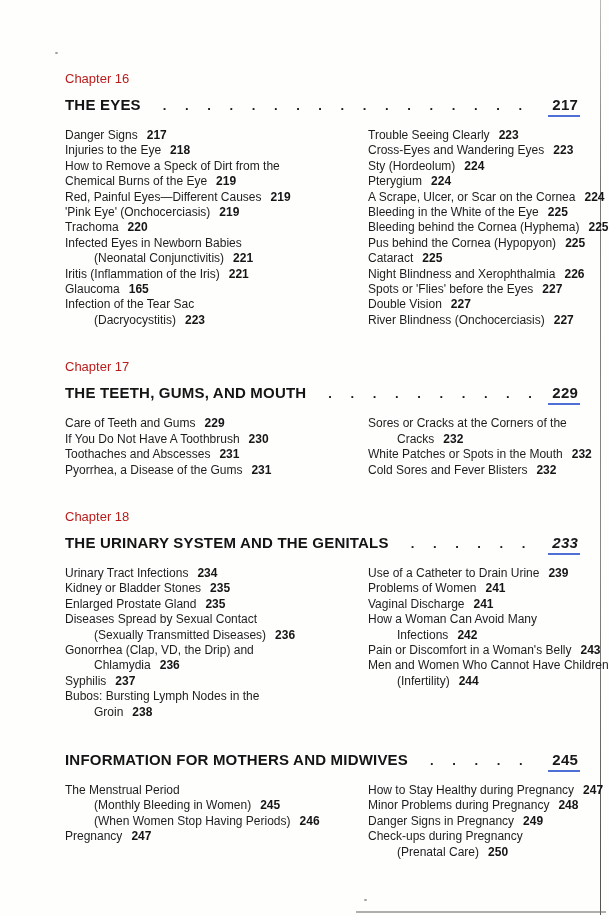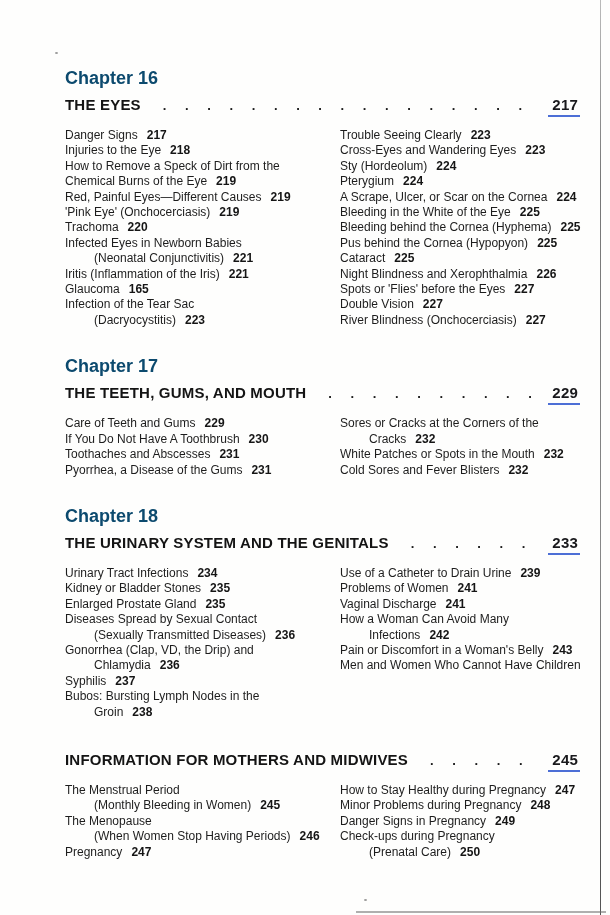--- a/index.html
+++ b/index.html
@@ -20,41 +20,41 @@
     background:#6e6e6e; opacity:0.55;
   }
   .speck { position:absolute; background:#9a9a9a; border-radius:50%; }
   .speck-a { left:55px; top:52px; width:3px; height:2px; }
   .speck-b { left:364px; top:899px; width:3px; height:2px; }
 
   .content { position:absolute; left:65px; top:70px; right:30px; }
 
   .chapter { margin-bottom:30px; }
   .chapter-label {
-    font-size:18px; font-weight:700; color:#0c4a6e;
+    font-size:13px; font-weight:400; color:#b91c1c;
     line-height:17px; margin-bottom:8px;
   }
   .chapter-heading {
     display:flex; align-items:baseline;
     font-size:15px; font-weight:700; color:#141414;
     line-height:19px; margin-bottom:11px; letter-spacing:0.2px;gap:12px;
   }
   .chapter-title { white-space:nowrap; flex:0 0 auto; }
   .dots {
     flex:1 1 auto; overflow:hidden; white-space:nowrap;
     font-size:13px; font-weight:700; letter-spacing:7.5px;
     margin:0 2px 0 10px; color:#1a1a1a;
   }
   .chapter-page {
     flex:0 0 auto; font-weight:700; color:#19191c;
     border-bottom:2px solid #4d6fd6;
     padding:0 2px 1px 4px;
     text-decoration:none;
   }
-  .columns { display:flex; }
+  .columns { display:flex;gap:28px; }
   .col-left { flex:0 0 275px; width:275px; }
   .col-right { flex:1 1 auto; }
   .entry-line {
     font-size:12px; line-height:15.4px; color:#1d1d1d; white-space:nowrap;
   }
   .entry-line.indent { padding-left:29px; }
   .entry-page { font-weight:700; margin-left:9px; color:#151515; }
 </style>
 </head>
 <body>
@@ -127,21 +127,21 @@
             <div class="entry-line"><span class="entry-text">Cold Sores and Fever Blisters</span><span class="entry-page">232</span></div>
           </div>
     </div>
   </section>
 
   <section class="chapter">
     <div class="chapter-label">Chapter 18</div>
     <div class="chapter-heading">
       <span class="chapter-title">THE URINARY SYSTEM AND THE GENITALS</span>
       <span class="dots">. . . . . . . . . . . . . . . . . . . . . . . . . . . . . . . . . . . . . . . . . . . . . . . . . . . . . . . . . . . .</span>
-      <span class="chapter-page" style="border-bottom-color: rgb(77, 111, 214);">233</span>
+      <span class="chapter-page" style="border-bottom-color: rgb(77, 111, 214); font-style: italic;">233</span>
     </div>
     <div class="columns">
       <div class="col-left">
             <div class="entry-line"><span class="entry-text">Urinary Tract Infections</span><span class="entry-page">234</span></div>
             <div class="entry-line"><span class="entry-text">Kidney or Bladder Stones</span><span class="entry-page">235</span></div>
             <div class="entry-line"><span class="entry-text">Enlarged Prostate Gland</span><span class="entry-page">235</span></div>
             <div class="entry-line"><span class="entry-text">Diseases Spread by Sexual Contact</span></div>
             <div class="entry-line indent"><span class="entry-text">(Sexually Transmitted Diseases)</span><span class="entry-page">236</span></div>
             <div class="entry-line"><span class="entry-text">Gonorrhea (Clap, VD, the Drip) and</span></div>
             <div class="entry-line indent"><span class="entry-text">Chlamydia</span><span class="entry-page">236</span></div>
@@ -150,35 +150,35 @@
             <div class="entry-line indent"><span class="entry-text">Groin</span><span class="entry-page">238</span></div>
           </div>
       <div class="col-right">
             <div class="entry-line"><span class="entry-text">Use of a Catheter to Drain Urine</span><span class="entry-page">239</span></div>
             <div class="entry-line"><span class="entry-text">Problems of Women</span><span class="entry-page">241</span></div>
             <div class="entry-line"><span class="entry-text">Vaginal Discharge</span><span class="entry-page">241</span></div>
             <div class="entry-line"><span class="entry-text">How a Woman Can Avoid Many</span></div>
             <div class="entry-line indent"><span class="entry-text">Infections</span><span class="entry-page">242</span></div>
             <div class="entry-line"><span class="entry-text">Pain or Discomfort in a Woman's Belly</span><span class="entry-page">243</span></div>
             <div class="entry-line"><span class="entry-text">Men and Women Who Cannot Have Children</span></div>
+            <div class="entry-line indent"><span class="entry-text">(Infertility)</span><span class="entry-page">244</span></div>
           </div>
     </div>
   </section>
 
   <section class="chapter">
     <div class="chapter-heading">
       <span class="chapter-title">INFORMATION FOR MOTHERS AND MIDWIVES</span>
       <span class="dots">. . . . . . . . . . . . . . . . . . . . . . . . . . . . . . . . . . . . . . . . . . . . . . . . . . . . . . . . . . . .</span>
       <span class="chapter-page" style="border-bottom-color: rgb(77, 111, 214);">245</span>
     </div>
     <div class="columns">
       <div class="col-left">
             <div class="entry-line"><span class="entry-text">The Menstrual Period</span></div>
             <div class="entry-line indent"><span class="entry-text">(Monthly Bleeding in Women)</span><span class="entry-page">245</span></div>
-            <div class="entry-line"><span class="entry-text">The Menopause</span></div>
             <div class="entry-line indent"><span class="entry-text">(When Women Stop Having Periods)</span><span class="entry-page">246</span></div>
             <div class="entry-line"><span class="entry-text">Pregnancy</span><span class="entry-page">247</span></div>
           </div>
       <div class="col-right">
             <div class="entry-line"><span class="entry-text">How to Stay Healthy during Pregnancy</span><span class="entry-page">247</span></div>
             <div class="entry-line"><span class="entry-text">Minor Problems during Pregnancy</span><span class="entry-page">248</span></div>
             <div class="entry-line"><span class="entry-text">Danger Signs in Pregnancy</span><span class="entry-page">249</span></div>
             <div class="entry-line"><span class="entry-text">Check-ups during Pregnancy</span></div>
             <div class="entry-line indent"><span class="entry-text">(Prenatal Care)</span><span class="entry-page">250</span></div>
           </div>

